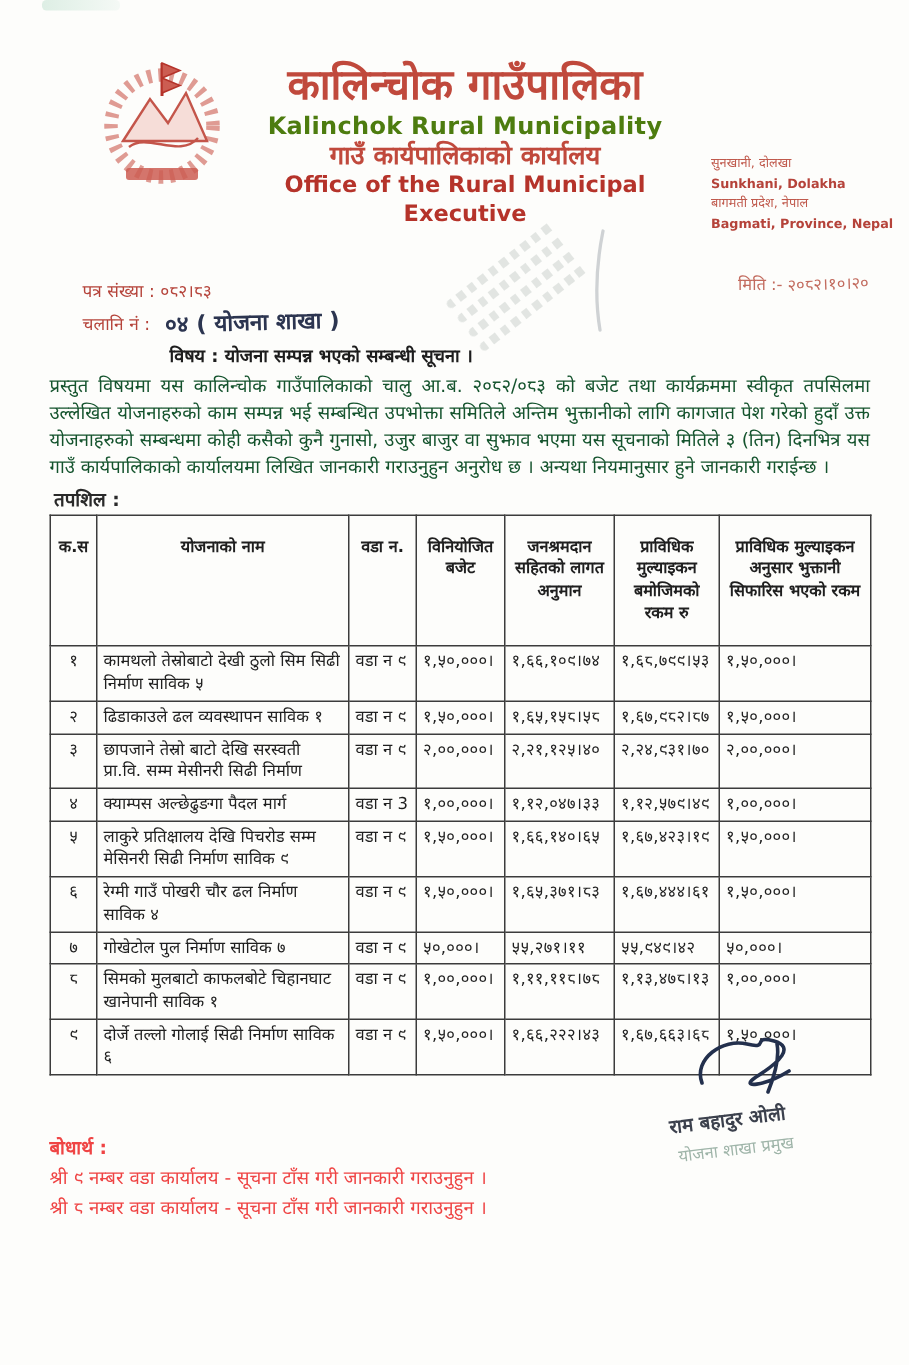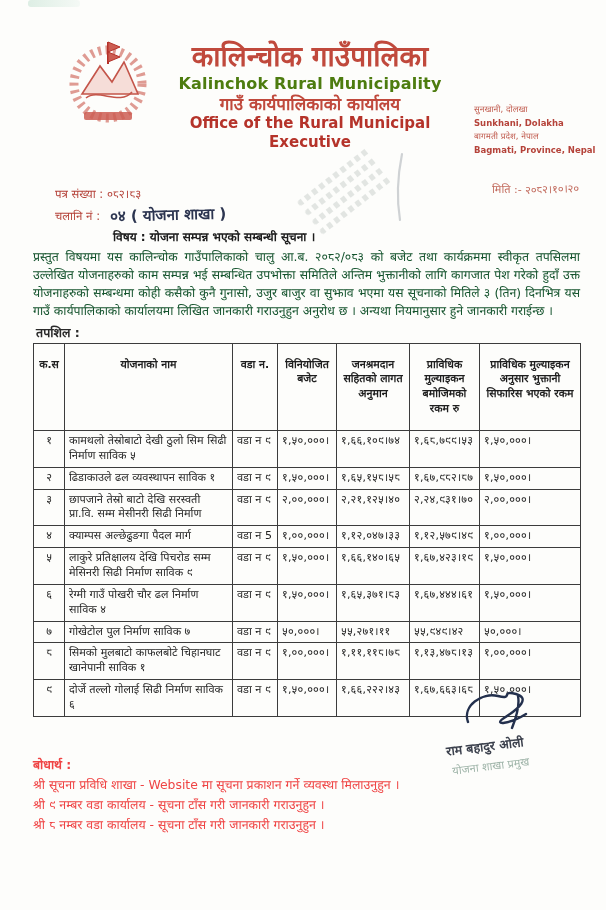--- a/index.html
+++ b/index.html
@@ -171,21 +171,21 @@
     <td>वडा न ९</td>
     <td class="c-num">२,००,०००।</td>
     <td class="c-num">२,२१,१२५।४०</td>
     <td class="c-num">२,२४,९३१।७०</td>
     <td class="c-num">२,००,०००।</td>
   </tr>
 
   <tr>
     <td class="c-sn">४</td>
     <td>क्याम्पस अल्छेढुङगा पैदल मार्ग</td>
-    <td>वडा न 5</td>
+    <td>वडा न 3</td>
     <td class="c-num">१,००,०००।</td>
     <td class="c-num">१,१२,०४७।३३</td>
     <td class="c-num">१,१२,५७९।४९</td>
     <td class="c-num">१,००,०००।</td>
   </tr>
 
   <tr>
     <td class="c-sn">५</td>
     <td>लाकुरे प्रतिक्षालय देखि पिचरोड सम्म मेसिनरी सिढी निर्माण साविक ९</td>
     <td>वडा न ९</td>
@@ -232,21 +232,20 @@
     <td class="c-num">१,५०,०००।</td>
     <td class="c-num">१,६६,२२२।४३</td>
     <td class="c-num">१,६७,६६३।६८</td>
     <td class="c-num">१,५०,०००।</td>
   </tr>
 </tbody>
     </table>
 
     <div class="bodhartha">
       <div class="lbl">बोधार्थ :</div>
-      <div>श्री सूचना प्रविधि शाखा - Website मा सूचना प्रकाशन गर्ने व्यवस्था मिलाउनुहुन ।</div>
       <div>श्री ९ नम्बर वडा कार्यालय - सूचना टाँस गरी जानकारी गराउनुहुन ।</div>
       <div>श्री ८ नम्बर वडा कार्यालय - सूचना टाँस गरी जानकारी गराउनुहुन ।</div>
     </div>
   </div>
 
   <div class="signature">
     <svg class="sig-scribble" width="95" height="48" viewBox="0 0 95 48">
       <path d="M8 34 C 2 18, 22 4, 38 8 C 54 12, 40 2, 56 6 C 70 10, 60 20, 44 30 C 32 38, 50 36, 66 26 M58 8 C 60 18, 56 30, 52 40" stroke="#23304d" stroke-width="2.4" fill="none" stroke-linecap="round"></path>
     </svg>
     <span class="sig-name">राम बहादुर ओली</span><br>

